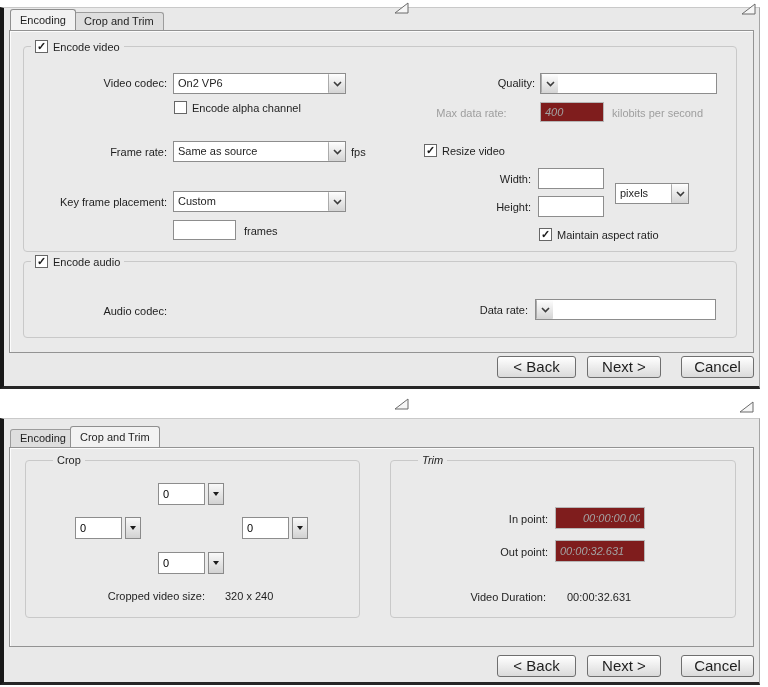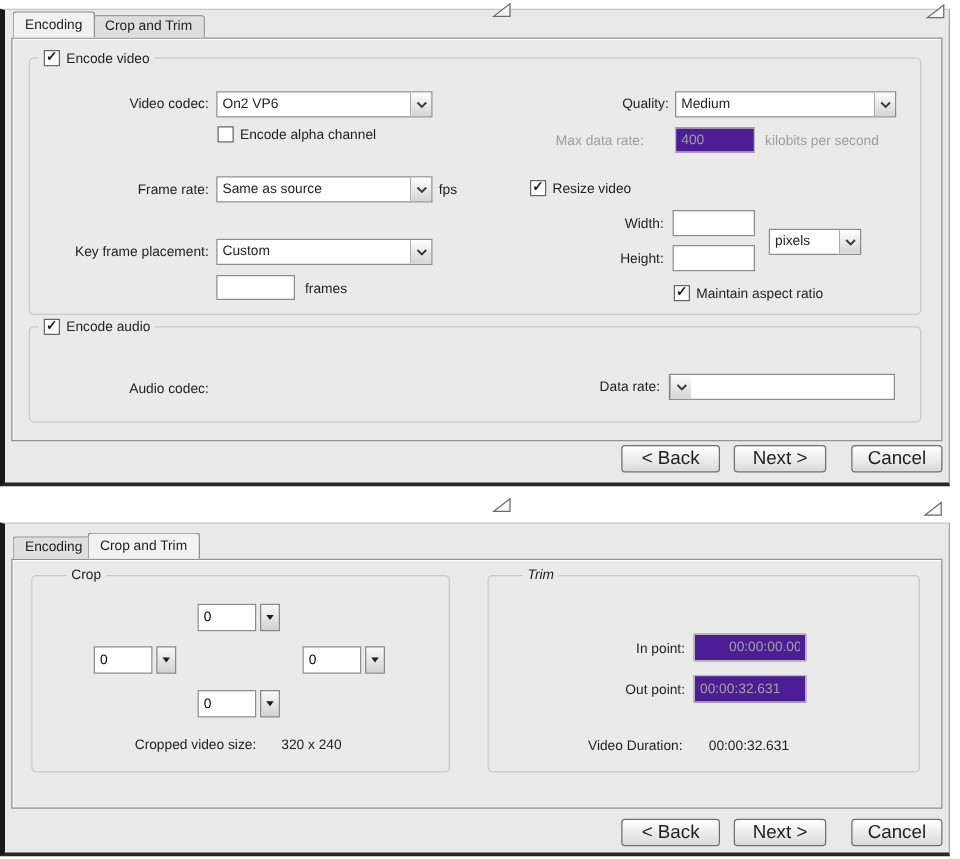--- a/index.html
+++ b/index.html
@@ -41,21 +41,21 @@
     width:17px; border-left:1px solid #ababab; border-radius:1px;
     background:linear-gradient(#fefefe,#d4d4d4);
     display:flex; align-items:center; justify-content:center;
   }
   .field {
     position:absolute; background:#ffffff; border:1px solid #8d8d8d;
     font-size:11px; padding:0 4px; z-index:3; font-family:"Liberation Sans", sans-serif;
   }
   input.field { outline:none; }
   .field.ro { background:#e4e4e4; border-color:#aeaeae; color:#1e1e1e; }
-  .field.dis { background:#4c1d95; border-color:#b6b6b6; color:#a2a2a2; }
+  .field.dis { background:#7f1d1d; border-color:#b6b6b6; color:#a2a2a2;font-style:italic; }
   .cb {
     position:absolute; width:13px; height:13px; background:#fff;
     border:1px solid #666; font-size:11px; line-height:11px; font-weight:bold;
     text-align:center; color:#1a1a1a; z-index:3;
   }
   .btn {
     position:absolute; height:22px; border:1px solid #6f6f6f; border-radius:3px;
     background:linear-gradient(#ffffff,#dadada); font-size:15px; text-align:center;
     line-height:20px; z-index:3; cursor:default;
   }
@@ -108,32 +108,31 @@
       <span class="txt">On2 VP6</span>
       <span class="arr">
           <svg width="9" height="6">
             <polyline points="1,1 4.5,4.5 8,1" fill="none" stroke="#3c3c3c" stroke-width="1.6"></polyline>
           </svg>
         </span>
     </div>
 
     <div class="lbl" style="left:404px; top:66px; width:127px;">Quality:</div>
     <div class="combo" style="left:536px; top:65px; width:177px; height:21px;">
-      <span class="txt">Medium</span>
       <span class="arr">
           <svg width="9" height="6">
             <polyline points="1,1 4.5,4.5 8,1" fill="none" stroke="#3c3c3c" stroke-width="1.6"></polyline>
           </svg>
         </span>
     </div>
 
     <span class="cb" style="left:170px; top:93px;"></span>
     <div class="lbl plain" style="left:188px; top:91px;">Encode alpha channel</div>
 
-    <div class="lbl dis" style="left:384px; top:96px; width:127px;">Max data rate:</div>
+    <div class="lbl dis" style="left:404px; top:96px; width:127px;text-align:center;">Max data rate:</div>
     <input class="field dis" style="left: 536px; top: 94px; width: 64px; height: 20px;" value="400">
     <div class="lbl plain dis" style="left:608px; top:96px;">kilobits per second</div>
 
     <div class="lbl" style="left:30px; top:135px; width:133px;">Frame rate:</div>
     <div class="combo" style="left:169px; top:133px; width:173px; height:21px;">
       <span class="txt">Same as source</span>
       <span class="arr">
           <svg width="9" height="6">
             <polyline points="1,1 4.5,4.5 8,1" fill="none" stroke="#3c3c3c" stroke-width="1.6"></polyline>
           </svg>

